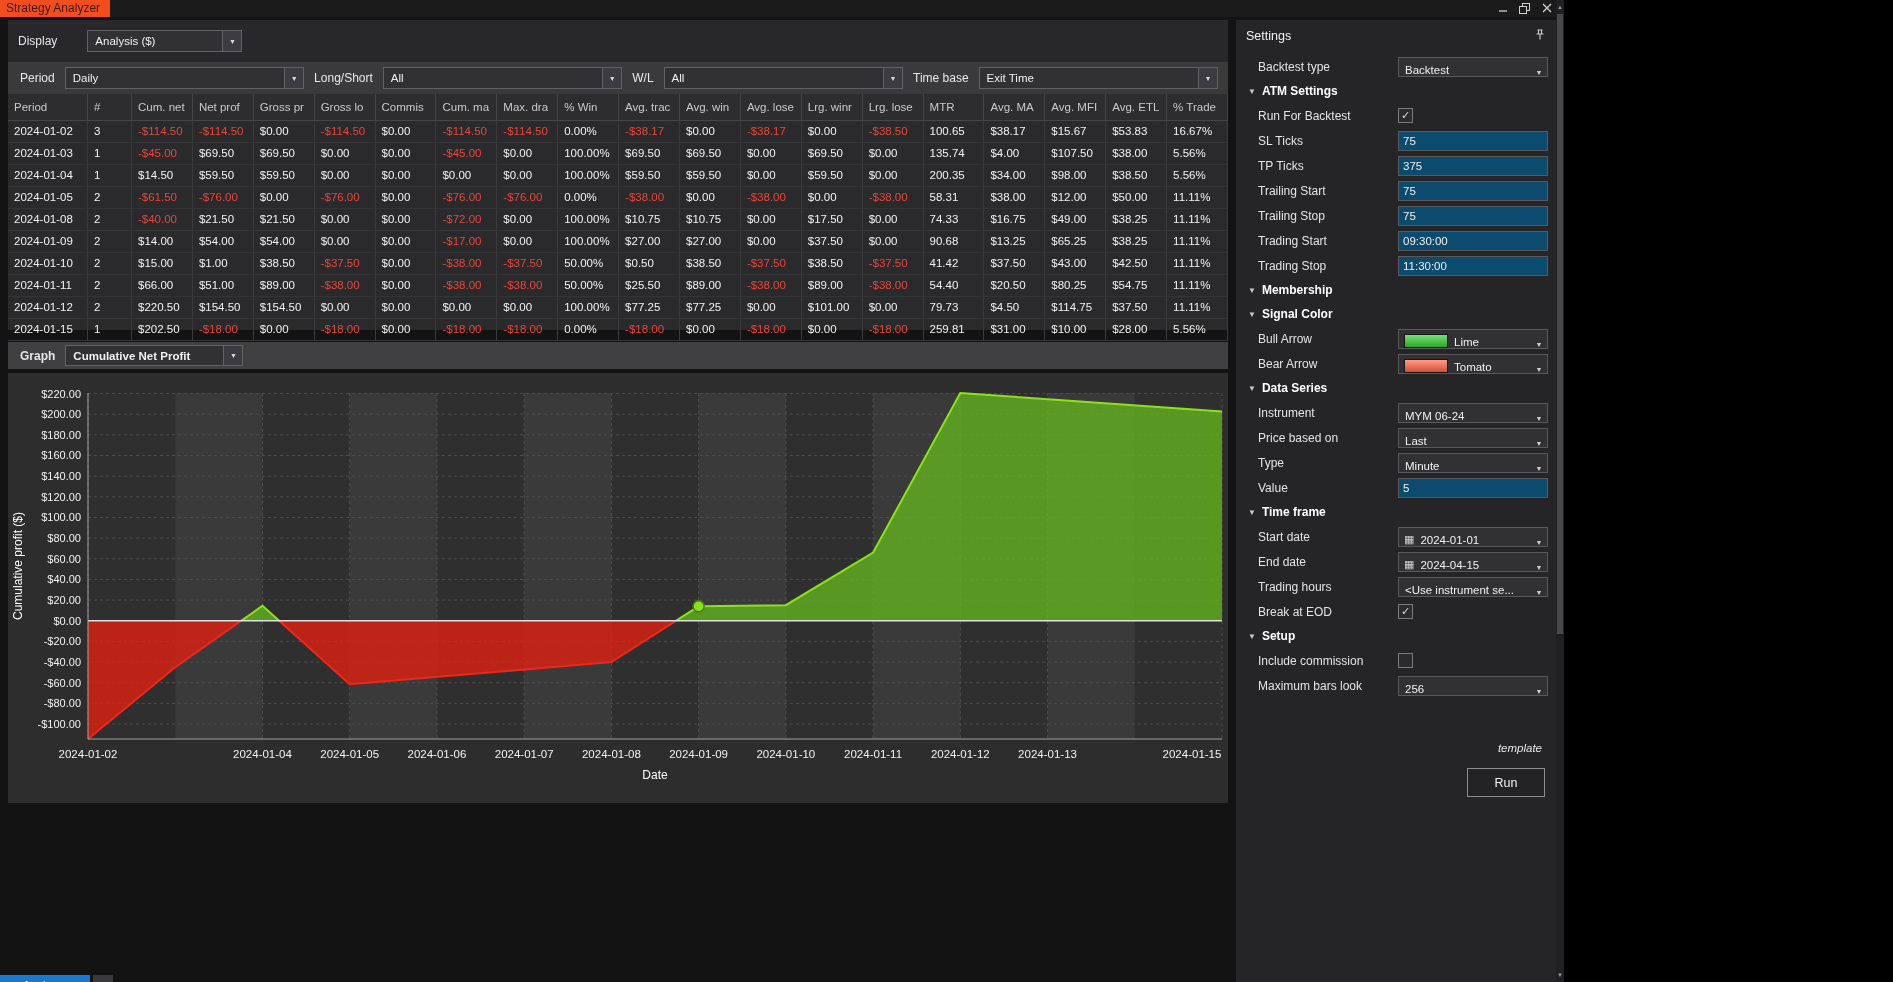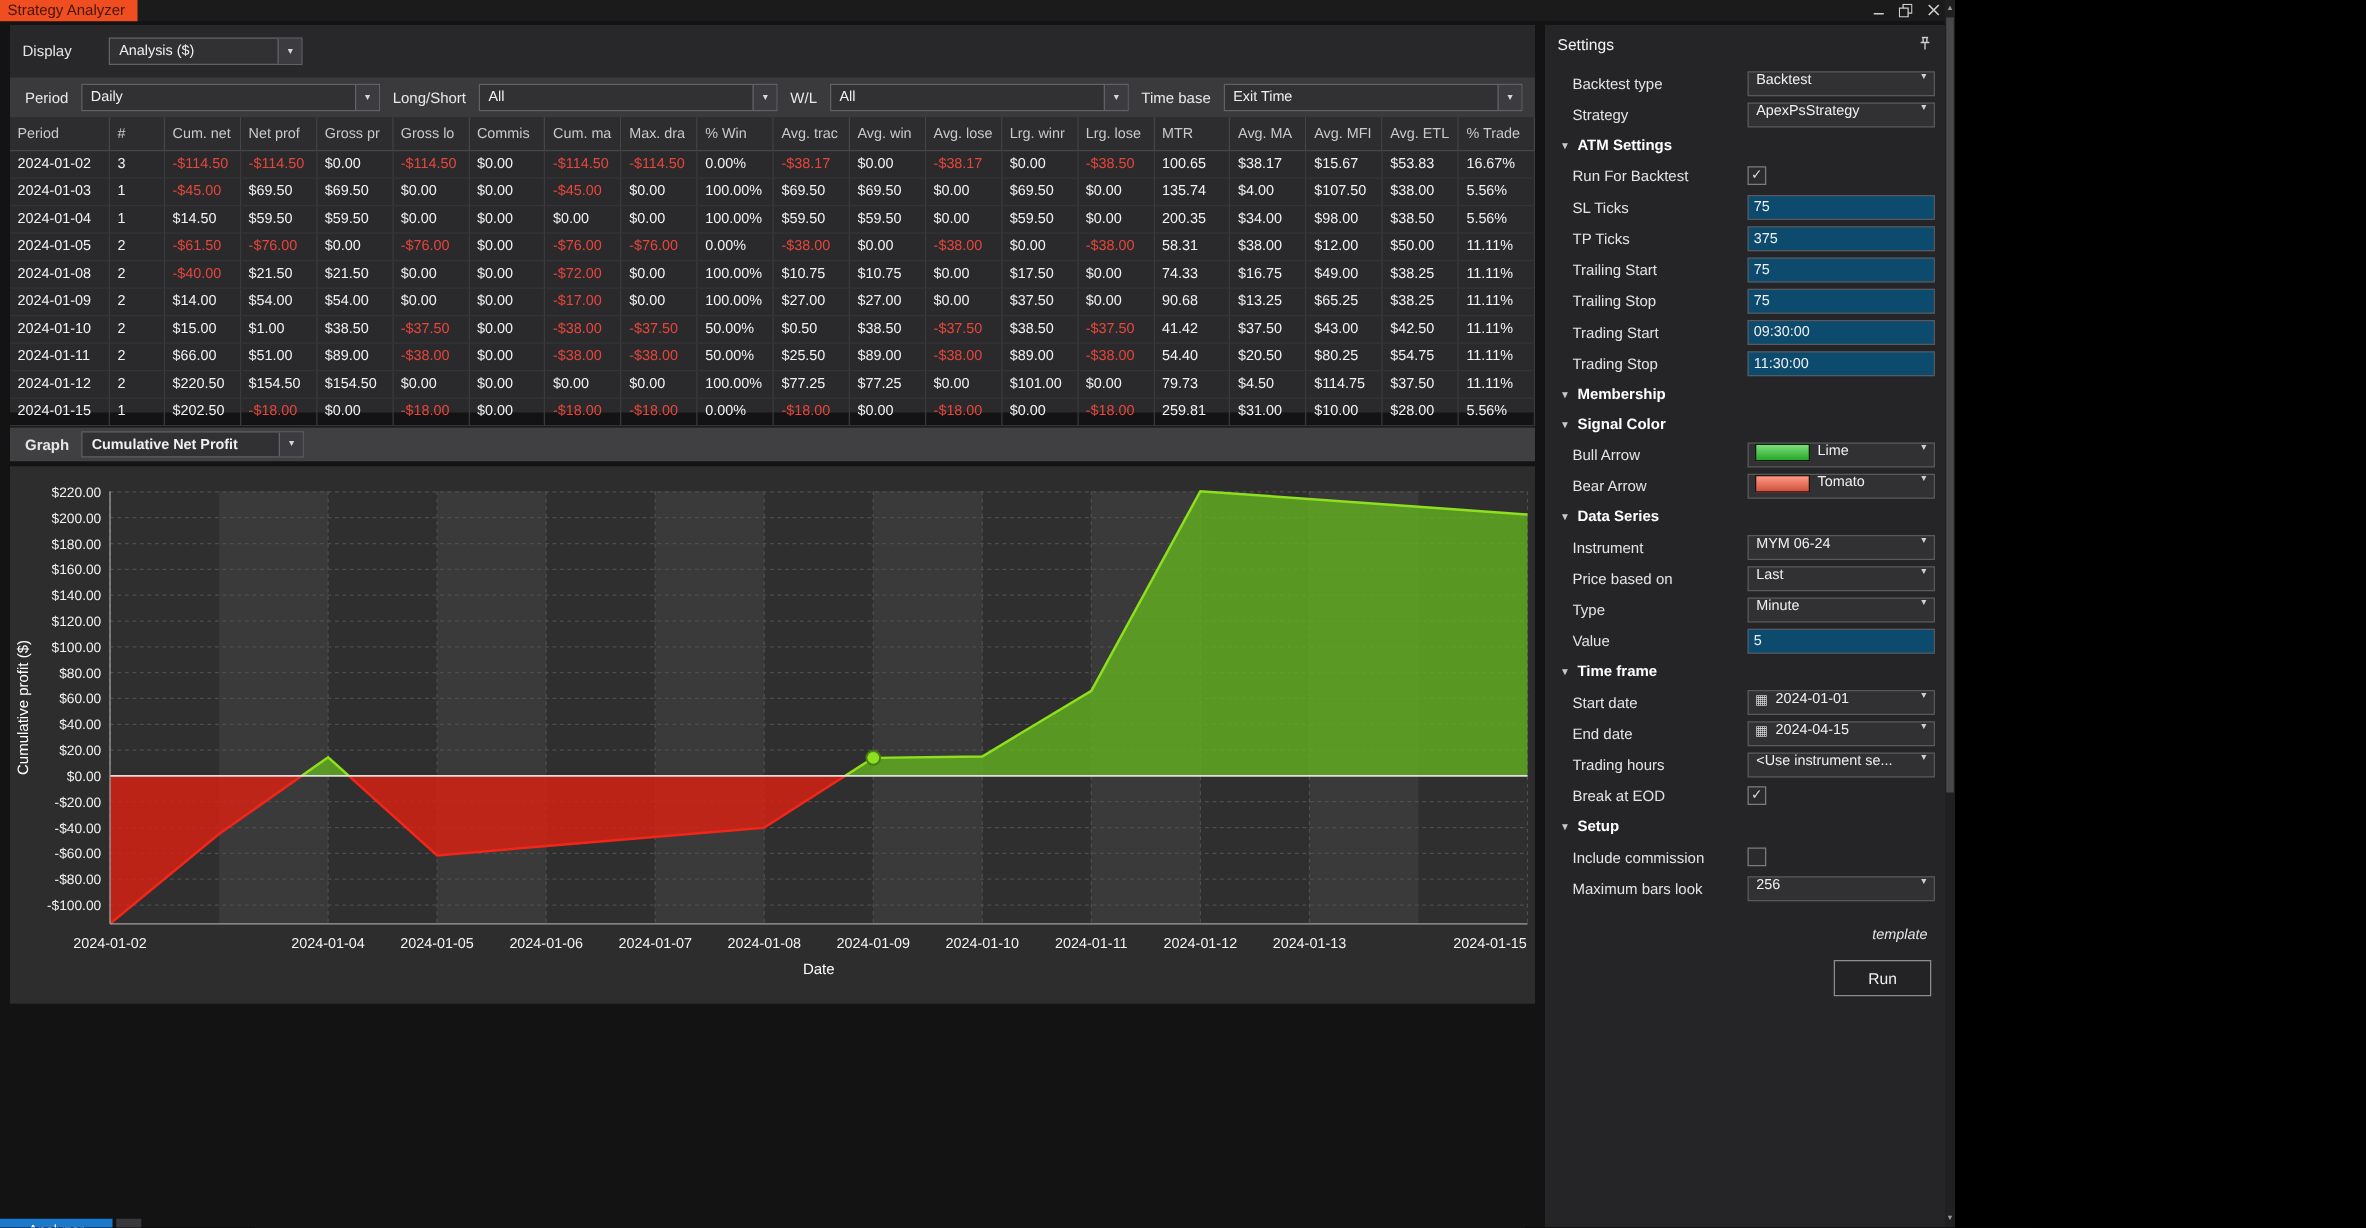--- a/index.html
+++ b/index.html
@@ -54,21 +54,21 @@
   
   .settings{position:absolute;left:1236px;top:20px;width:320px;height:962px;background:#252527;}
   .settings-header{height:32px;display:flex;align-items:center;padding-left:10px;color:#f2f2f2;font-size:12.5px;position:relative;}
   .pin{position:absolute;right:10px;top:9px;}
   .s-rows{position:absolute;left:0;top:34px;right:0;height:688px;overflow:hidden;}
   .s-section{height:24px;display:flex;align-items:center;padding-left:12px;gap:6px;color:#fff;font-size:12px;font-weight:bold;}
   .s-tri{color:#c8c8c8;font-size:8px;font-weight:normal;}
   .s-row{height:25px;display:flex;align-items:center;padding-left:22px;}
   .s-label{flex:1;color:#e4e4e4;font-size:12px;white-space:nowrap;overflow:hidden;}
   .s-ctrl{width:150px;margin-right:8px;flex:none;display:flex;align-items:center;}
-  .s-dd{width:100%;height:20px;background:#313134;border:1px solid #59595c;display:flex;align-items:flex-start;
+  .s-dd{width:100%;height:20px;background:#313134;border:1px solid #59595c;display:flex;align-items:flex-end;
     color:#f0f0f0;font-size:11.5px;box-sizing:border-box;}
   .s-dd-val{flex:1;padding-left:6px;white-space:nowrap;overflow:hidden;}
   .s-dd-arr{width:16px;text-align:center;font-size:7px;color:#d0d0d0;}
   .s-input{width:100%;height:20px;background:#0c4a6e;border:1px solid #59595c;color:#f0f0f0;
     font-size:11.5px;padding:0 4px;box-sizing:border-box;outline:none;font-family:inherit;}
   .s-check{width:13px;height:13px;background:#2b2b2d;border:1px solid #7c7c7e;display:flex;
     align-items:center;justify-content:center;color:#d8d8d8;font-size:11px;line-height:1;box-sizing:content-box;}
   .s-swatch{width:42px;height:12px;margin-left:5px;border:1px solid #161616;flex:none;
     background-image:linear-gradient(180deg,rgba(255,255,255,.35),rgba(0,0,0,.18));}
   .s-cal{margin-left:5px;color:#cfcfcf;font-size:11px;flex:none;}
@@ -497,29 +497,20 @@
     <div class="s-rows" id="settings-rows">
         <div class="s-row">
           <span class="s-label">Backtest type</span>
           <div class="s-ctrl">
             <div class="s-dd">
               <span class="s-dd-val">Backtest</span>
               <span class="s-dd-arr">▼</span>
             </div>
           </div>
         </div>
-        <div class="s-row">
-          <span class="s-label">Strategy</span>
-          <div class="s-ctrl">
-            <div class="s-dd">
-              <span class="s-dd-val">ApexPsStrategy</span>
-              <span class="s-dd-arr">▼</span>
-            </div>
-          </div>
-        </div>
         <div class="s-section">
           <span class="s-tri">▼</span>
           <span>ATM Settings</span>
         </div>
         <div class="s-row">
           <span class="s-label">Run For Backtest</span>
           <div class="s-ctrl">
             <span class="s-check">✓</span>
           </div>
         </div>

